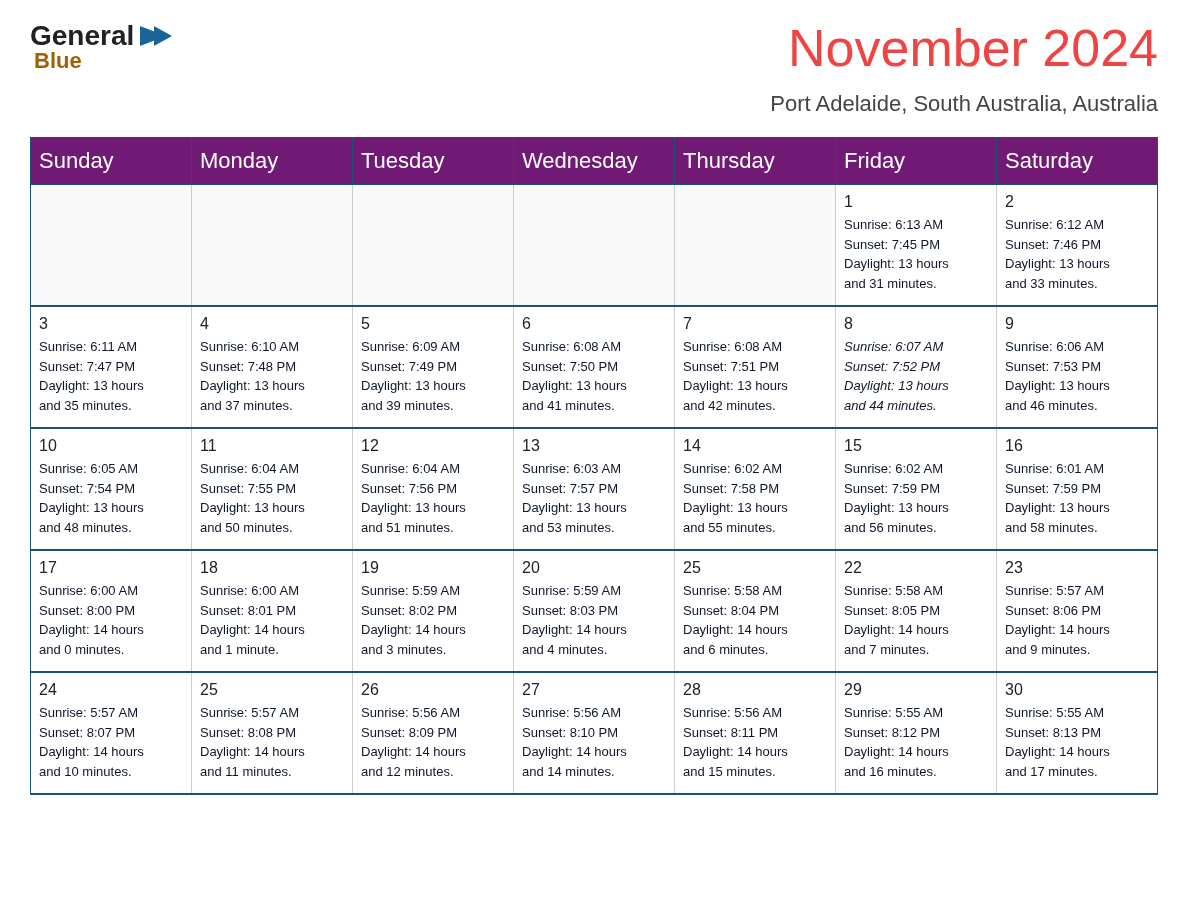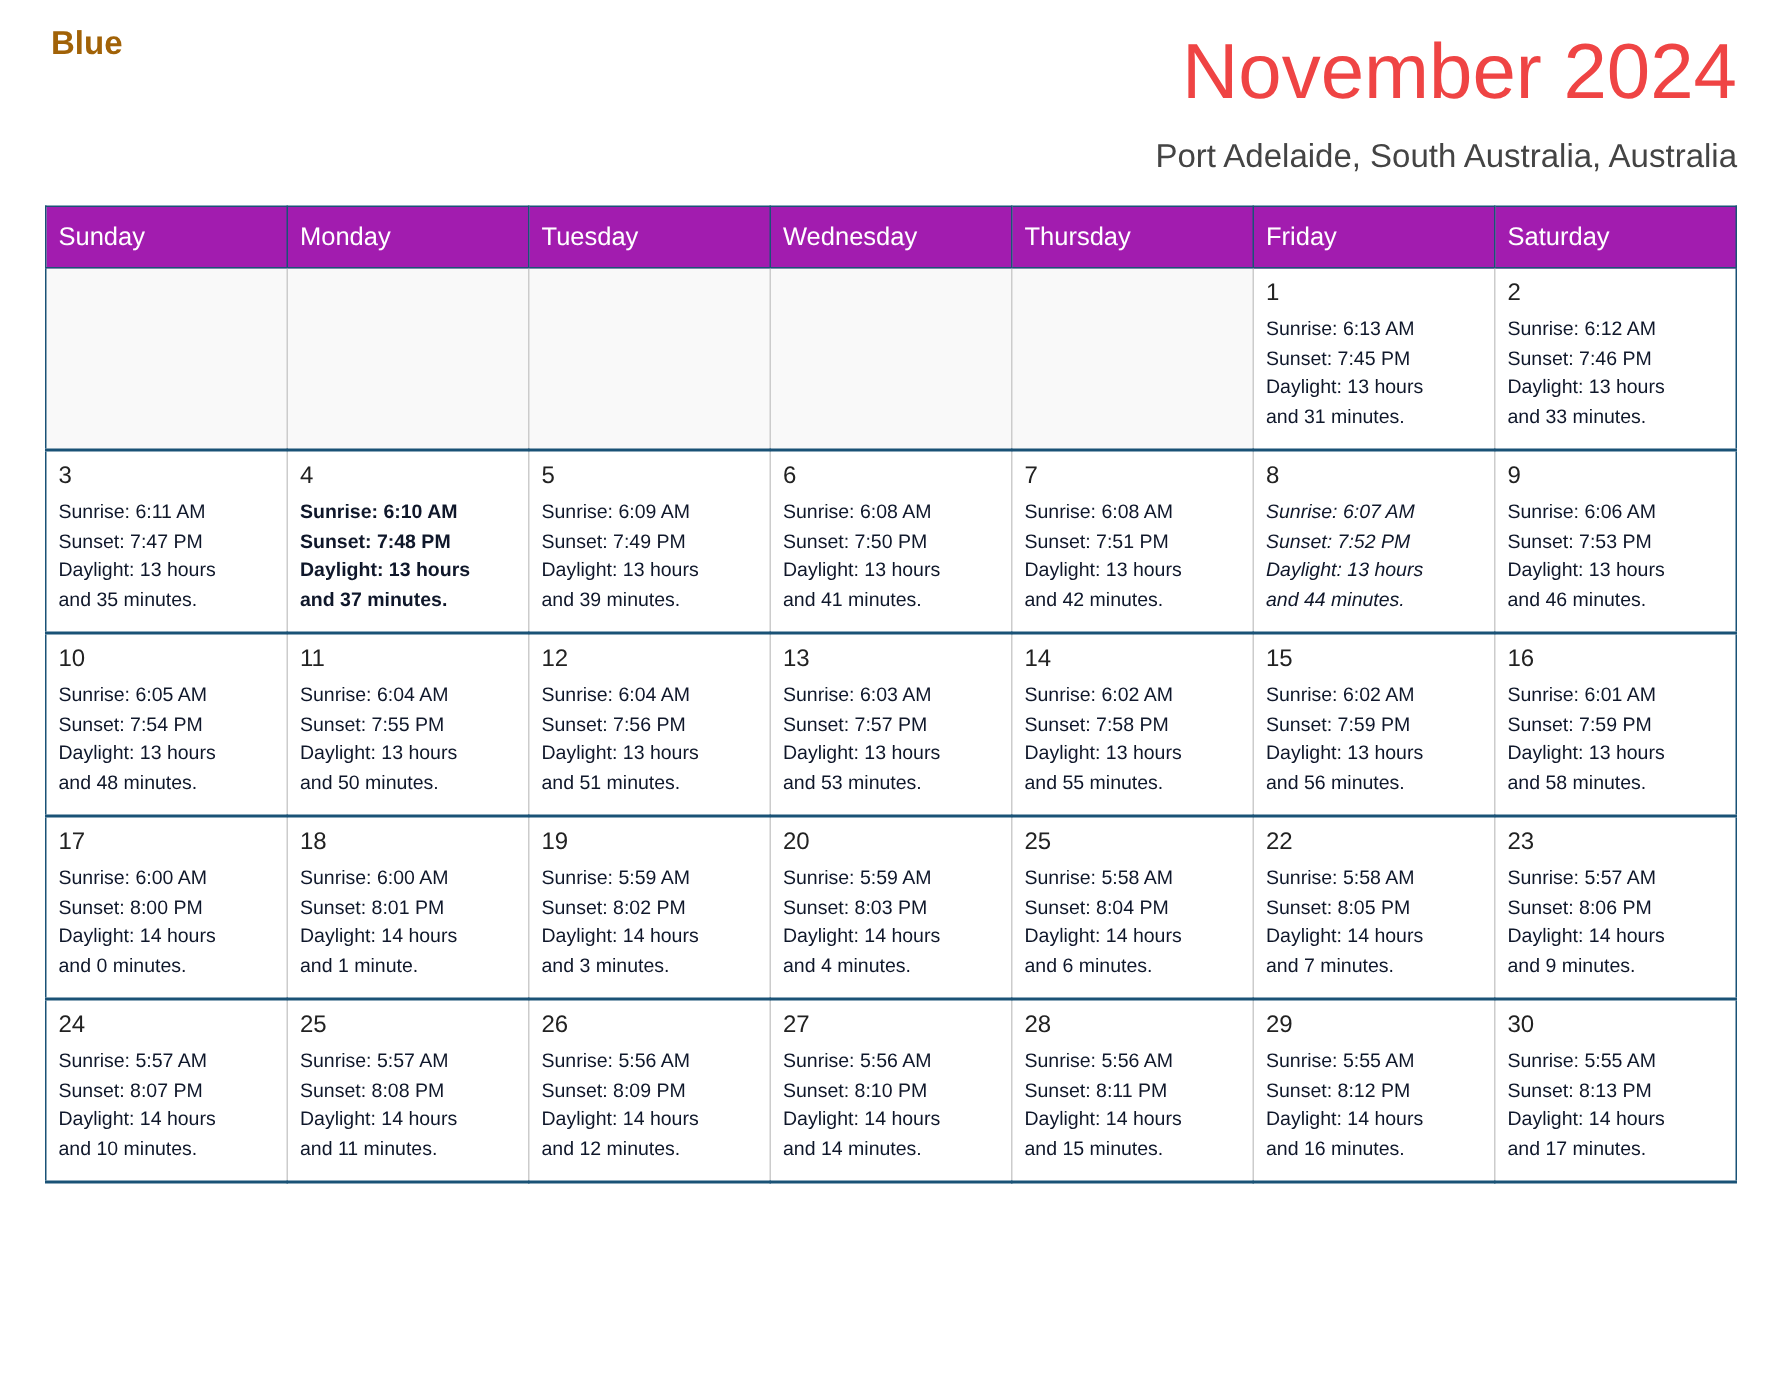--- a/index.html
+++ b/index.html
@@ -51,24 +51,24 @@
       font-size: 22px;
       color: #444;
       margin-top: 14px;
     }
     .calendar-table {
       width: 100%;
       border-collapse: collapse;
       table-layout: fixed;
     }
     .calendar-table thead tr th {
-      background-color: #a21caf;
+      background-color: #701a75;
       color: #fff;
       padding: 10px 8px;
-      font-size: 17px;
+      font-size: 22px;
       font-weight: normal;
       text-align: left;
       border: 1px solid #1a5276;
       margin-left: 14px;
     }
     .calendar-table tbody tr {
       border-bottom: 2px solid #1a5276;
     }
     .calendar-table tbody tr td {
       vertical-align: top;
@@ -99,20 +99,27 @@
     }
     .empty-cell {
       background: #f9f9f9;
     }
   </style>
 </head>
 <body>
 
 <div class="header-area">
   <div class="logo">
+    <div class="logo-top">
+      <span class="general">General</span>
+      <svg width="36" height="28" viewBox="0 0 36 28" style="margin-left:2px;">
+        <polygon points="4,4 30,14 4,24" fill="#1a6496"></polygon>
+        <polygon points="18,4 36,14 18,24" fill="#1a6496"></polygon>
+      </svg>
+    </div>
     <div class="logo-bottom">Blue</div>
   </div>
   <div class="title-area">
     <div class="month-title">November 2024</div>
     <div class="location-title">Port Adelaide, South Australia, Australia</div>
   </div>
 </div>
 
 <table class="calendar-table">
   <thead>
@@ -151,21 +158,21 @@
       <tr>
         <td>
           <span class="day-number">3</span>
           <div class="day-info" style="white-space: pre-line;">Sunrise: 6:11 AM
 Sunset: 7:47 PM
 Daylight: 13 hours
 and 35 minutes.</div>
         </td>
         <td>
           <span class="day-number">4</span>
-          <div class="day-info" style="white-space: pre-line; font-weight: bold;">Sunrise: 6:10 AM
+          <div class="day-info" style="white-space: pre-line;">Sunrise: 6:10 AM
 Sunset: 7:48 PM
 Daylight: 13 hours
 and 37 minutes.</div>
         </td>
         <td>
           <span class="day-number">5</span>
           <div class="day-info" style="white-space: pre-line;">Sunrise: 6:09 AM
 Sunset: 7:49 PM
 Daylight: 13 hours
 and 39 minutes.</div>

